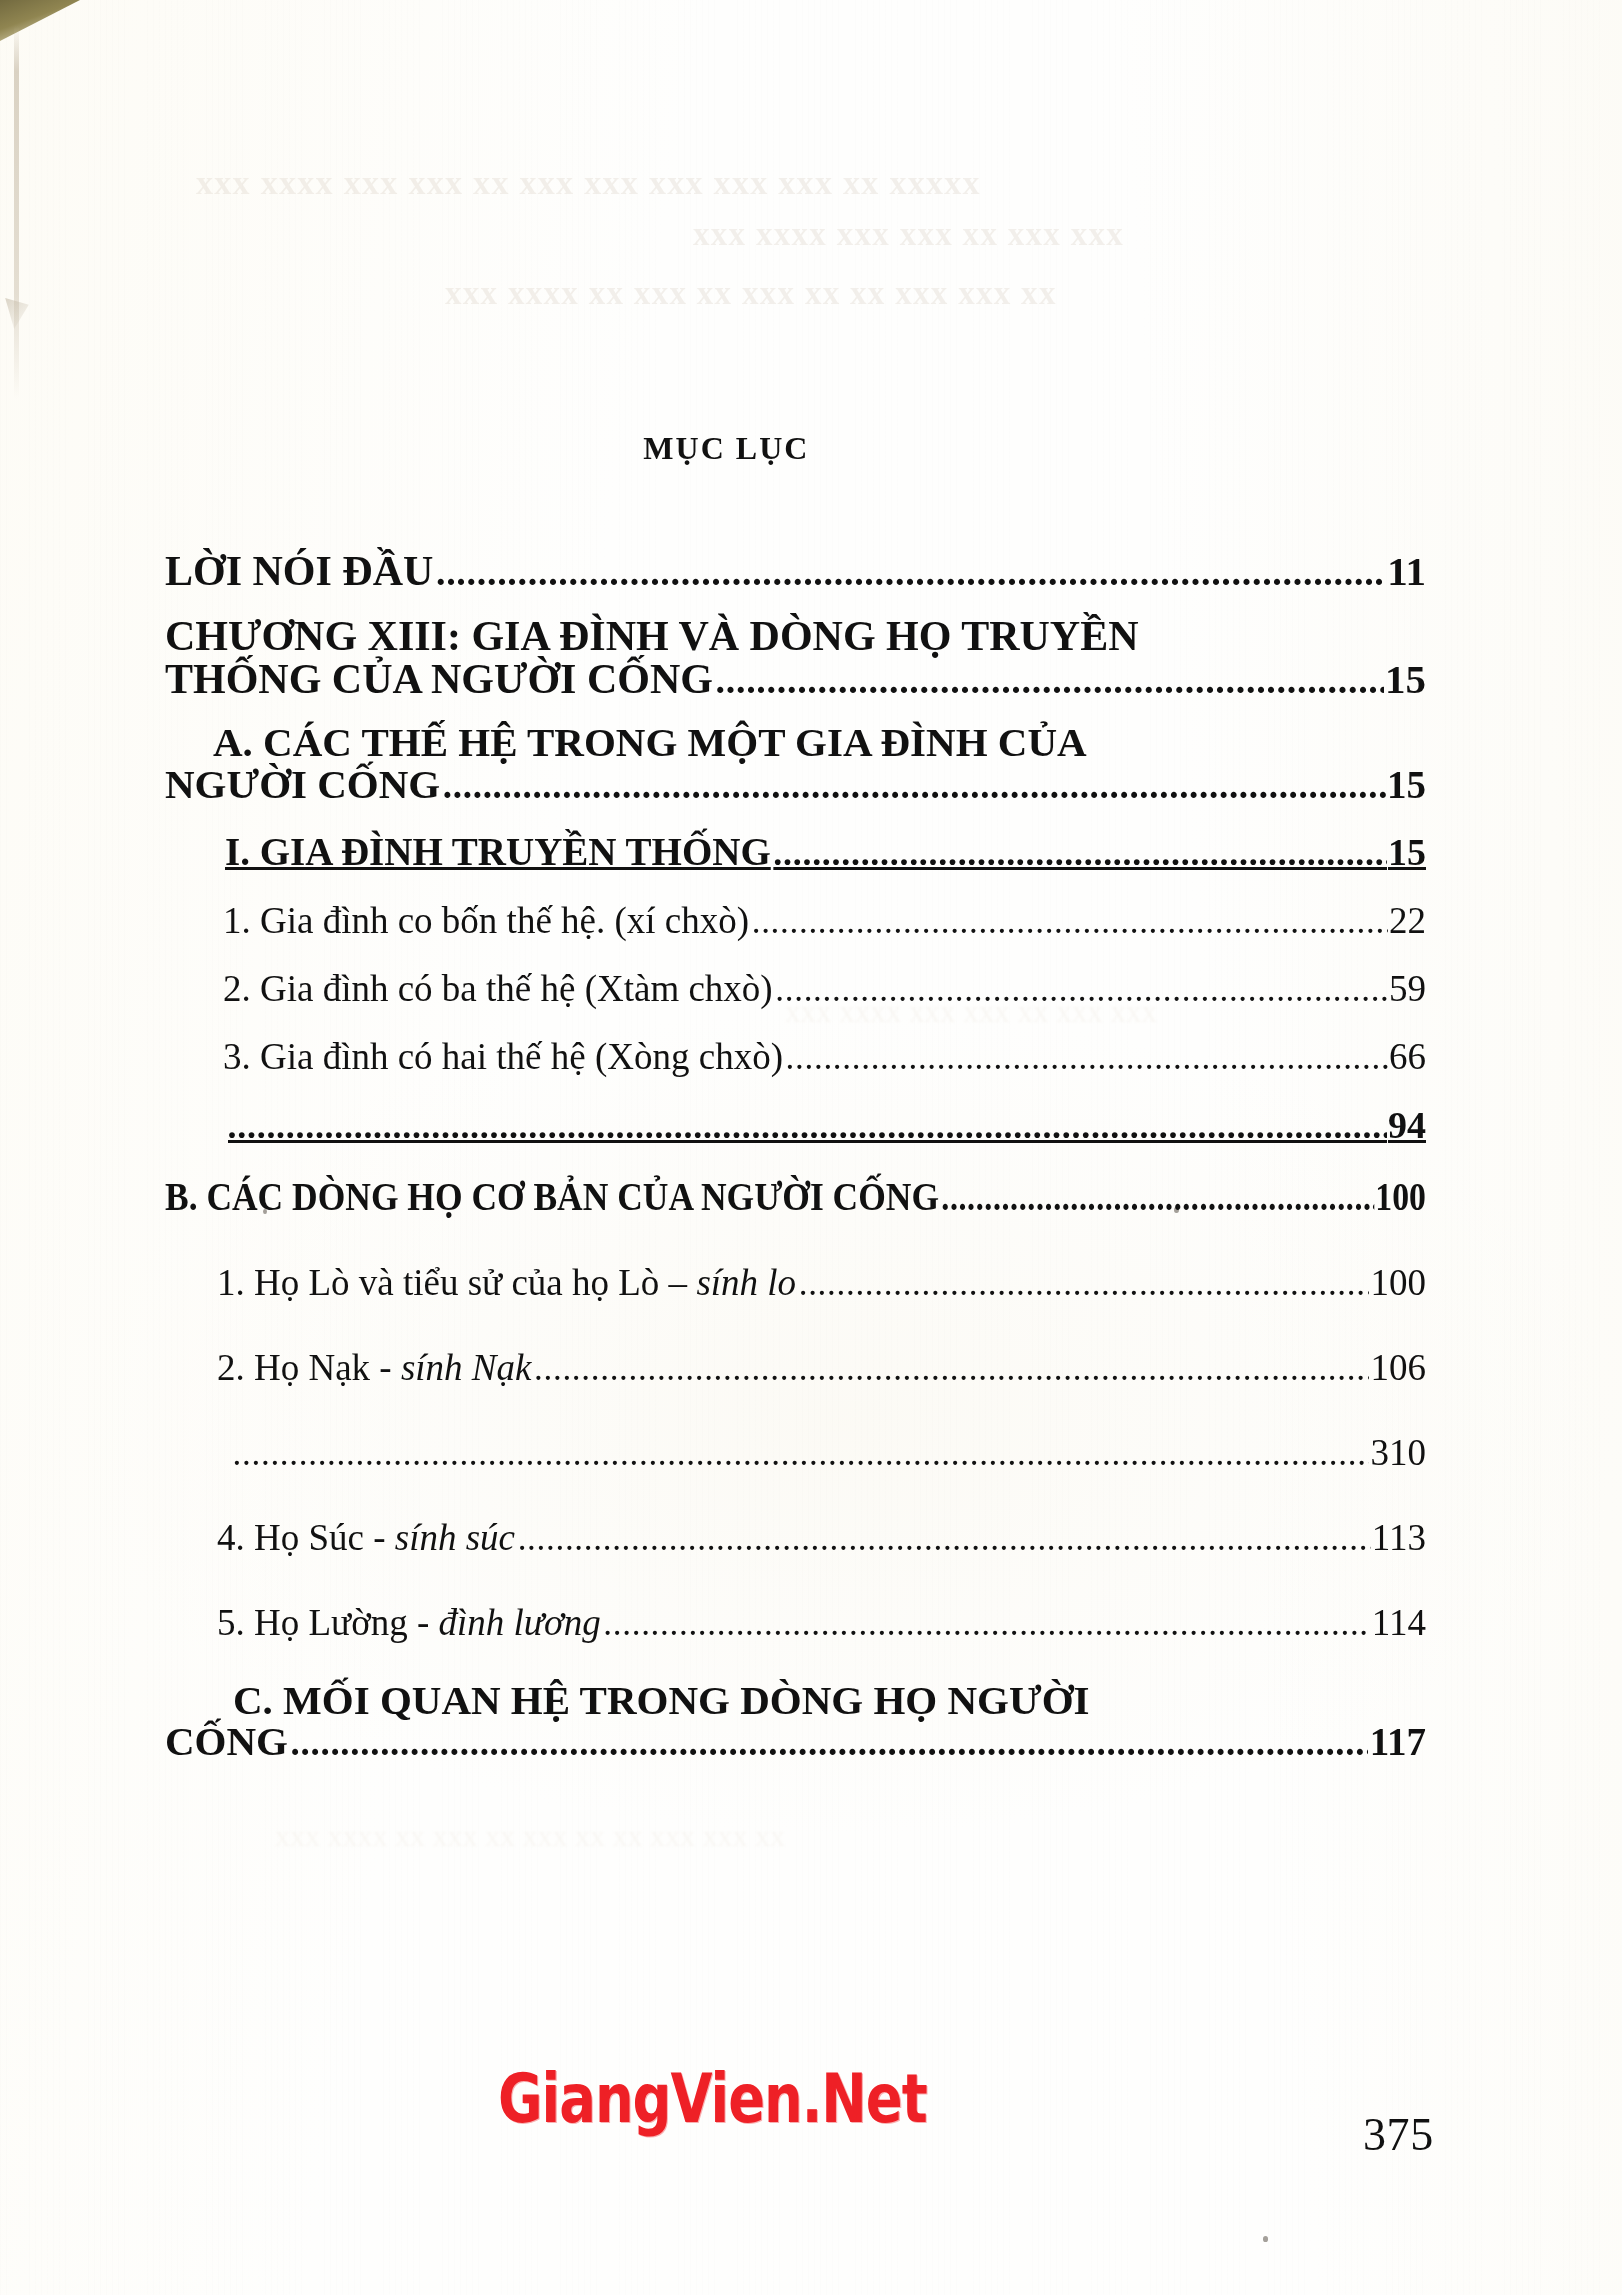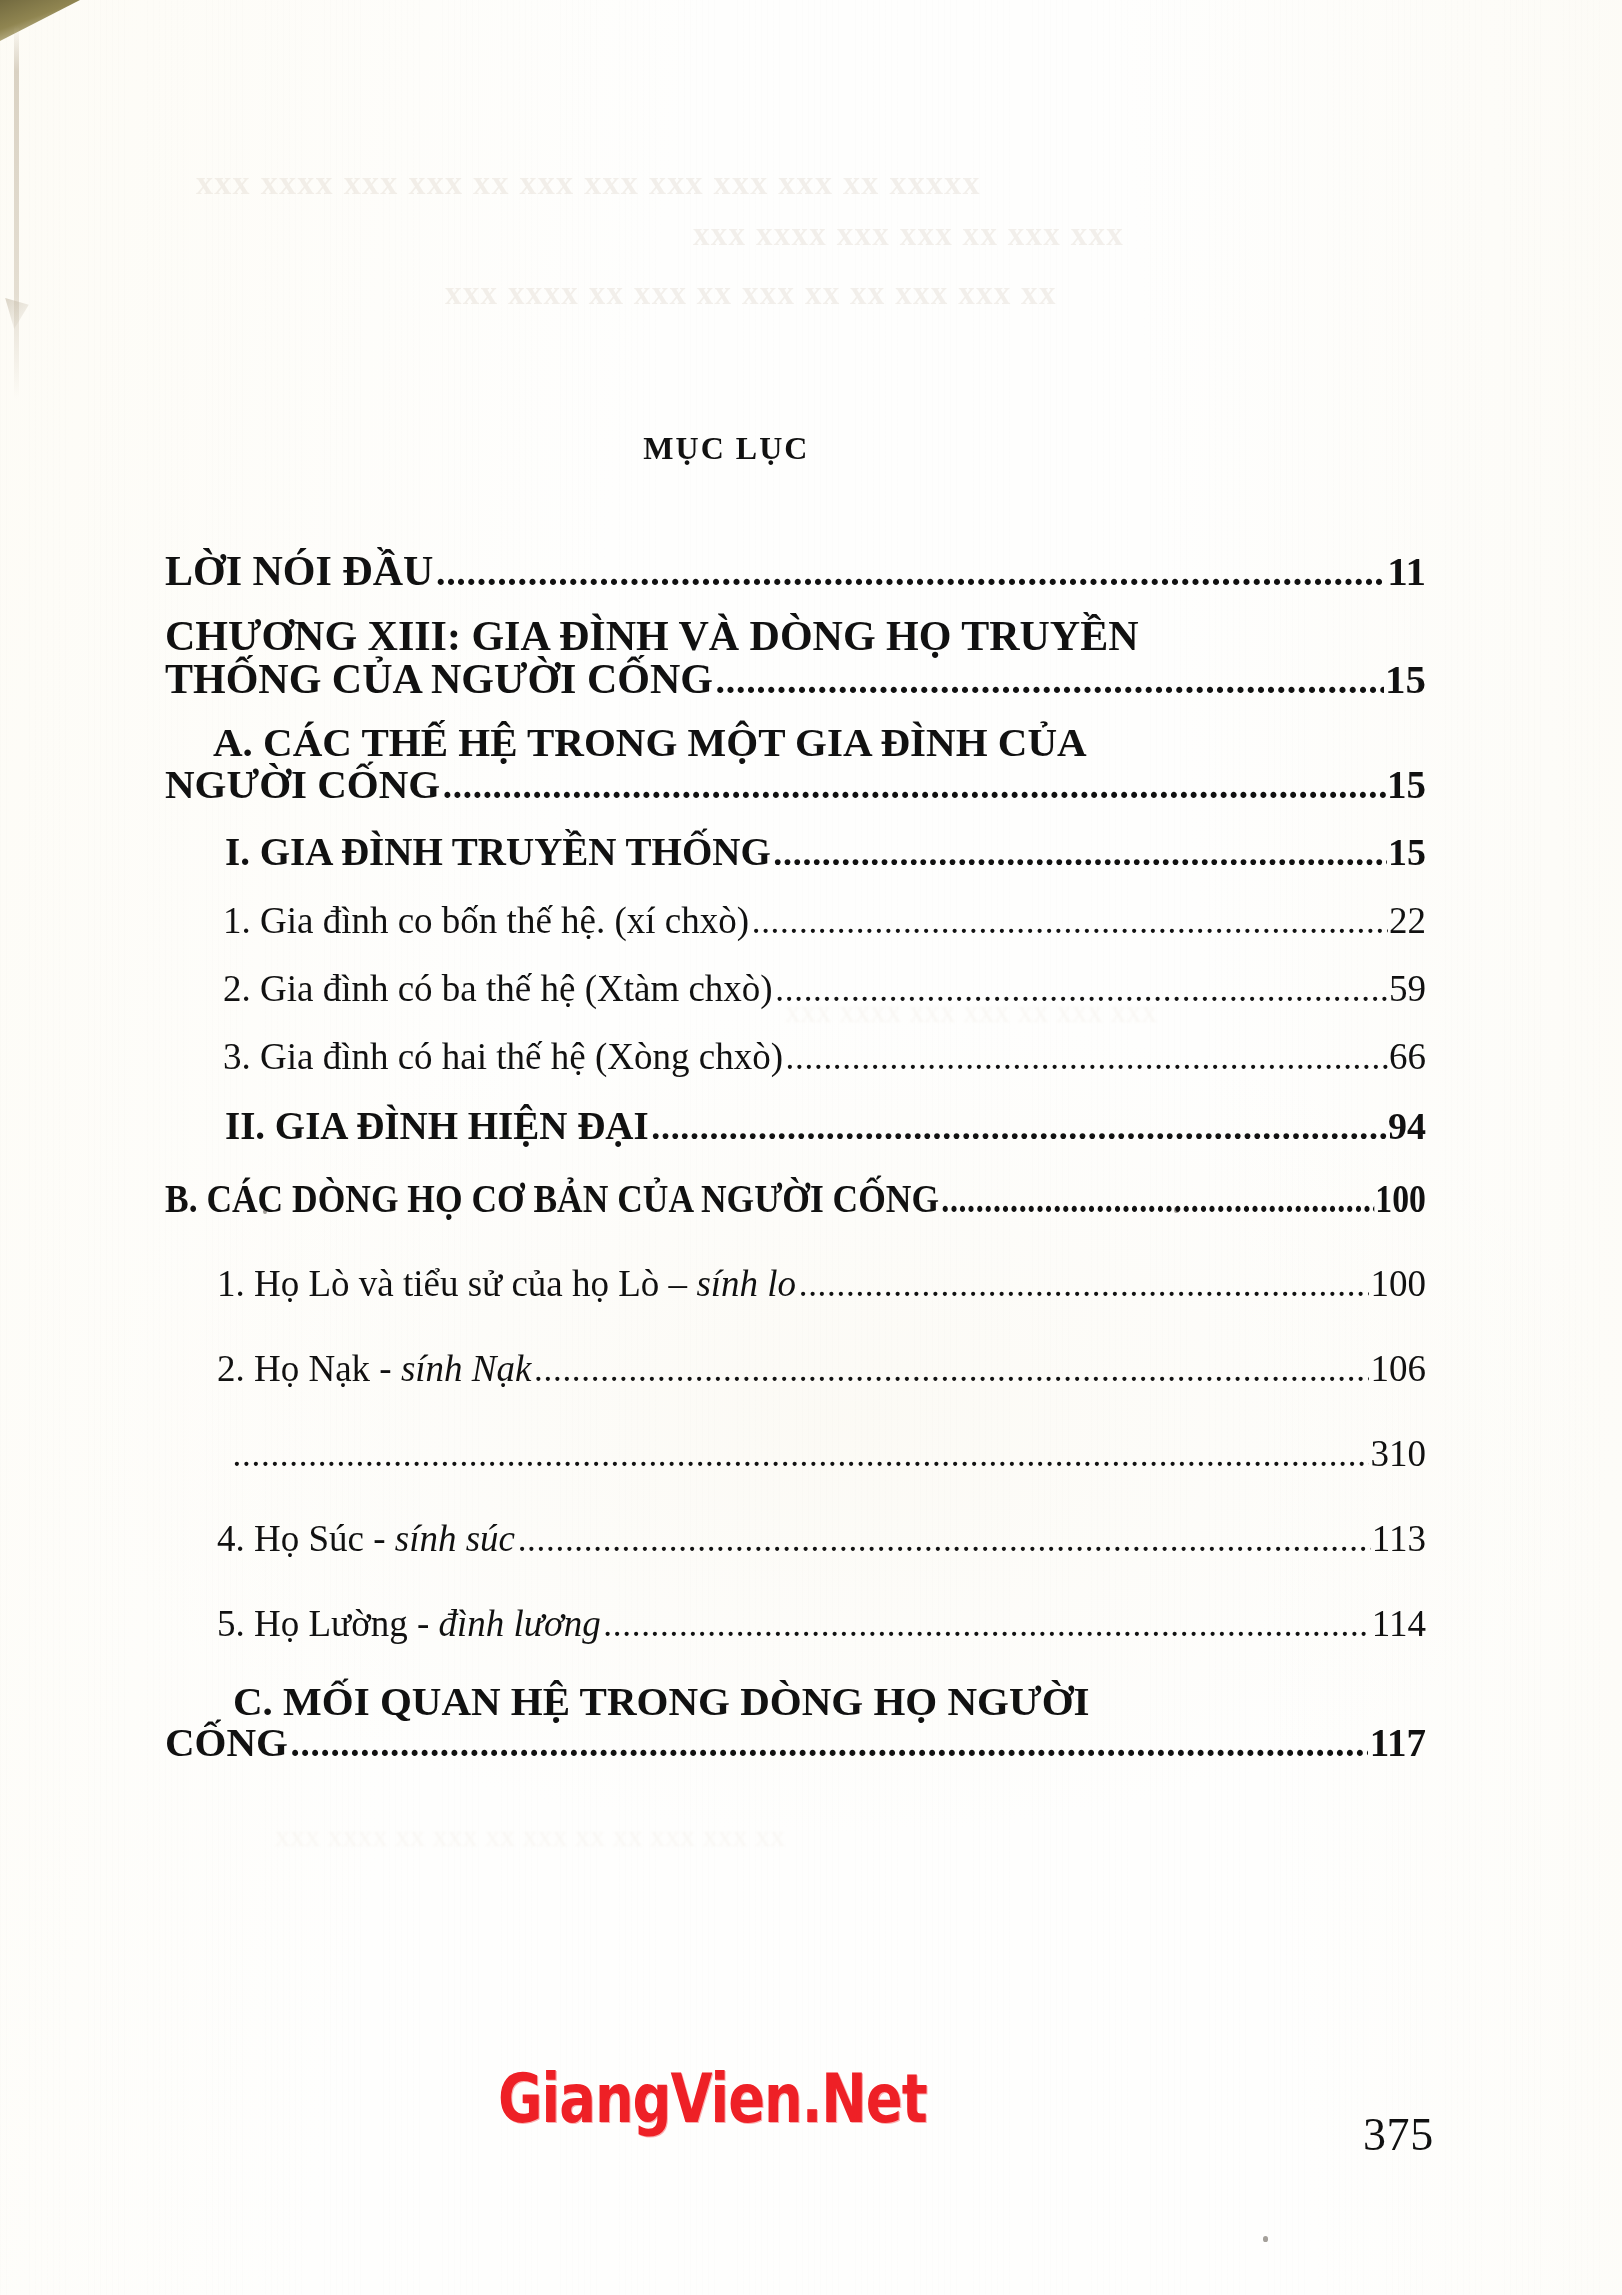--- a/index.html
+++ b/index.html
@@ -195,21 +195,21 @@
   .mt-chap  { margin-top: 22px;  }
   .mt-a     { margin-top: 22px;  }
   .mt-rom   { margin-top: 26px;  }
   .mt-num   { margin-top: 29px;  }
   .mt-rom2  { margin-top: 29px;  }
   .mt-b     { margin-top: 31px;  }
   .mt-ho    { margin-top: 46px;  }
   .mt-c     { margin-top: 37px;  }
 
   .indent-a    { padding-left: 48px; }
-  .indent-rom  { padding-left: 60px; }
+  .indent-rom  { padding-left: 60px; text-decoration: underline; }
   .indent-num  { padding-left: 58px; }
   .indent-ho   { padding-left: 52px; }
   .indent-ho3  { padding-left: 65px; }
   .indent-c    { padding-left: 68px; }
 
   
   .watermark {
     position: absolute;
     left: 498px;
     top: 2059px;
@@ -319,21 +319,20 @@
     <div class="item mt-num indent-num">
       <div class="row">
         <span class="label">3. Gia đình có hai thế hệ (Xòng chxò)</span>
         <span class="leader">........................................................................................................................................................................................................</span>
         <span class="pnum">66</span>
       </div>
     </div>
 
     <div class="h-roman mt-rom2 indent-rom">
       <div class="row">
-        <span class="label">II. GIA ĐÌNH HIỆN ĐẠI</span>
         <span class="leader">........................................................................................................................................................................................................</span>
         <span class="pnum">94</span>
       </div>
     </div>
 
     <div class="h-sec mt-b">
       <div class="row squeeze">
         <span class="label">B. CÁC DÒNG HỌ CƠ BẢN CỦA NGƯỜI CỐNG</span>
         <span class="leader">........................................................................................................................................................................................................</span>
         <span class="pnum">100</span>

